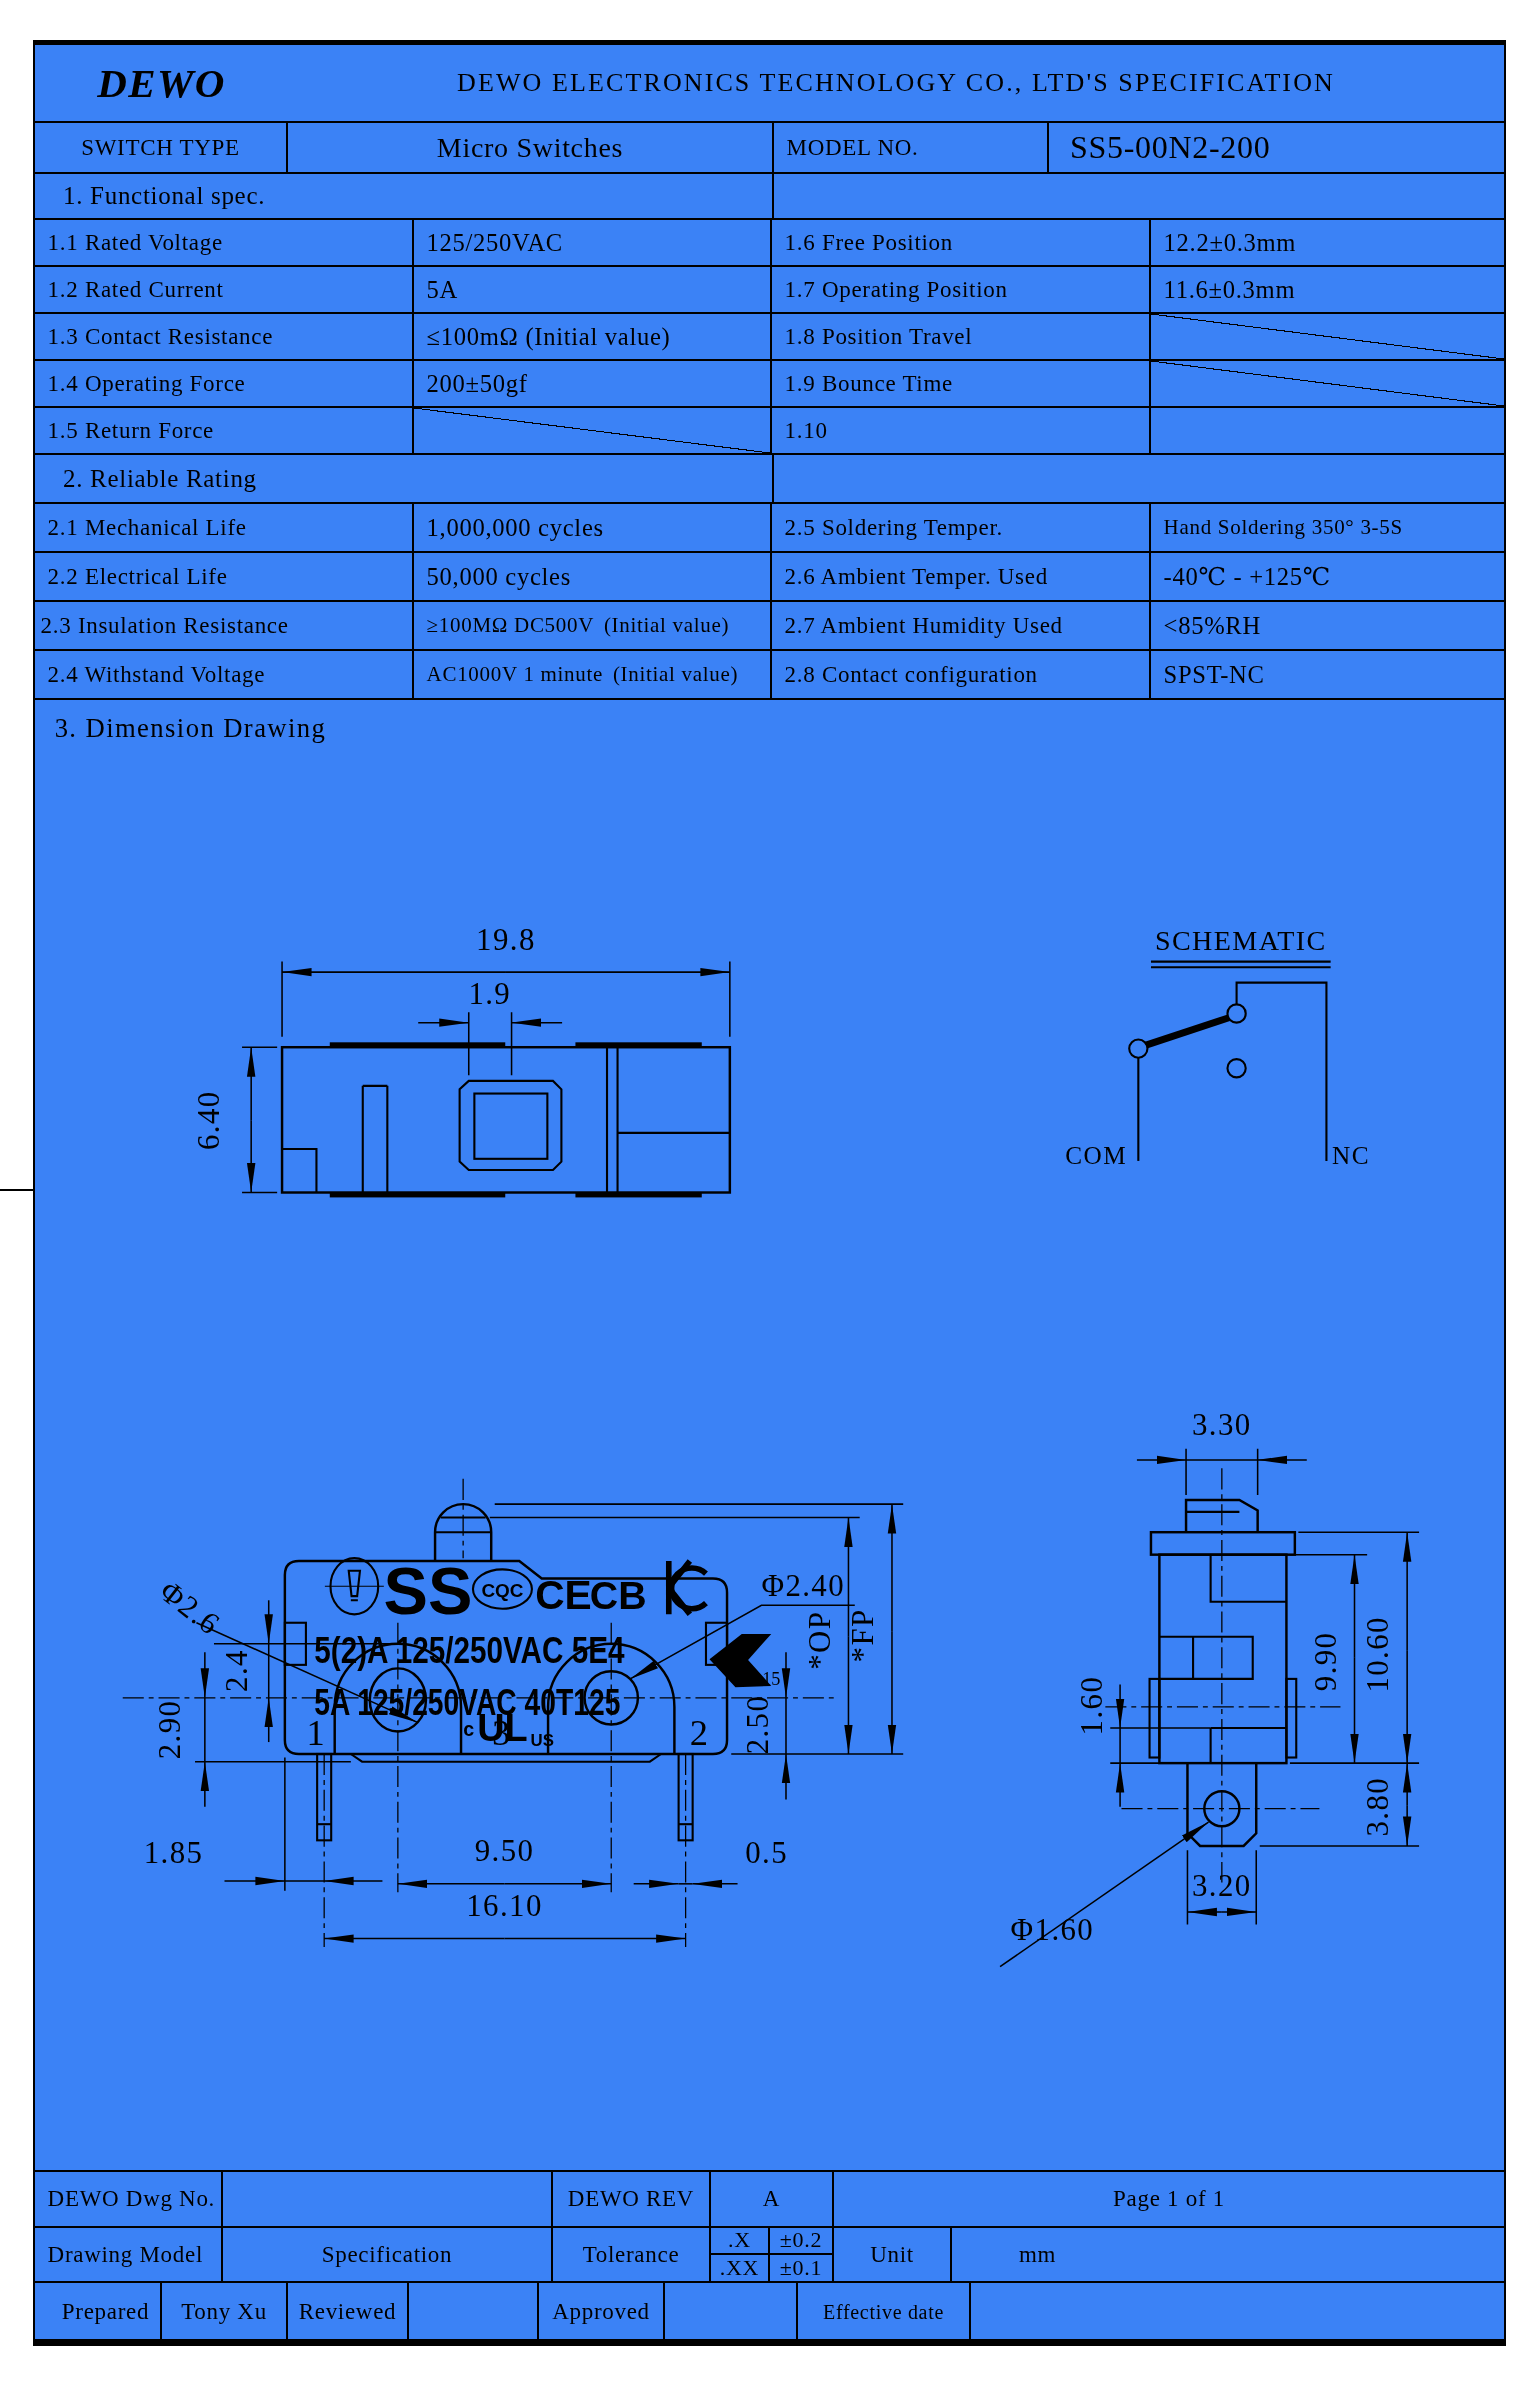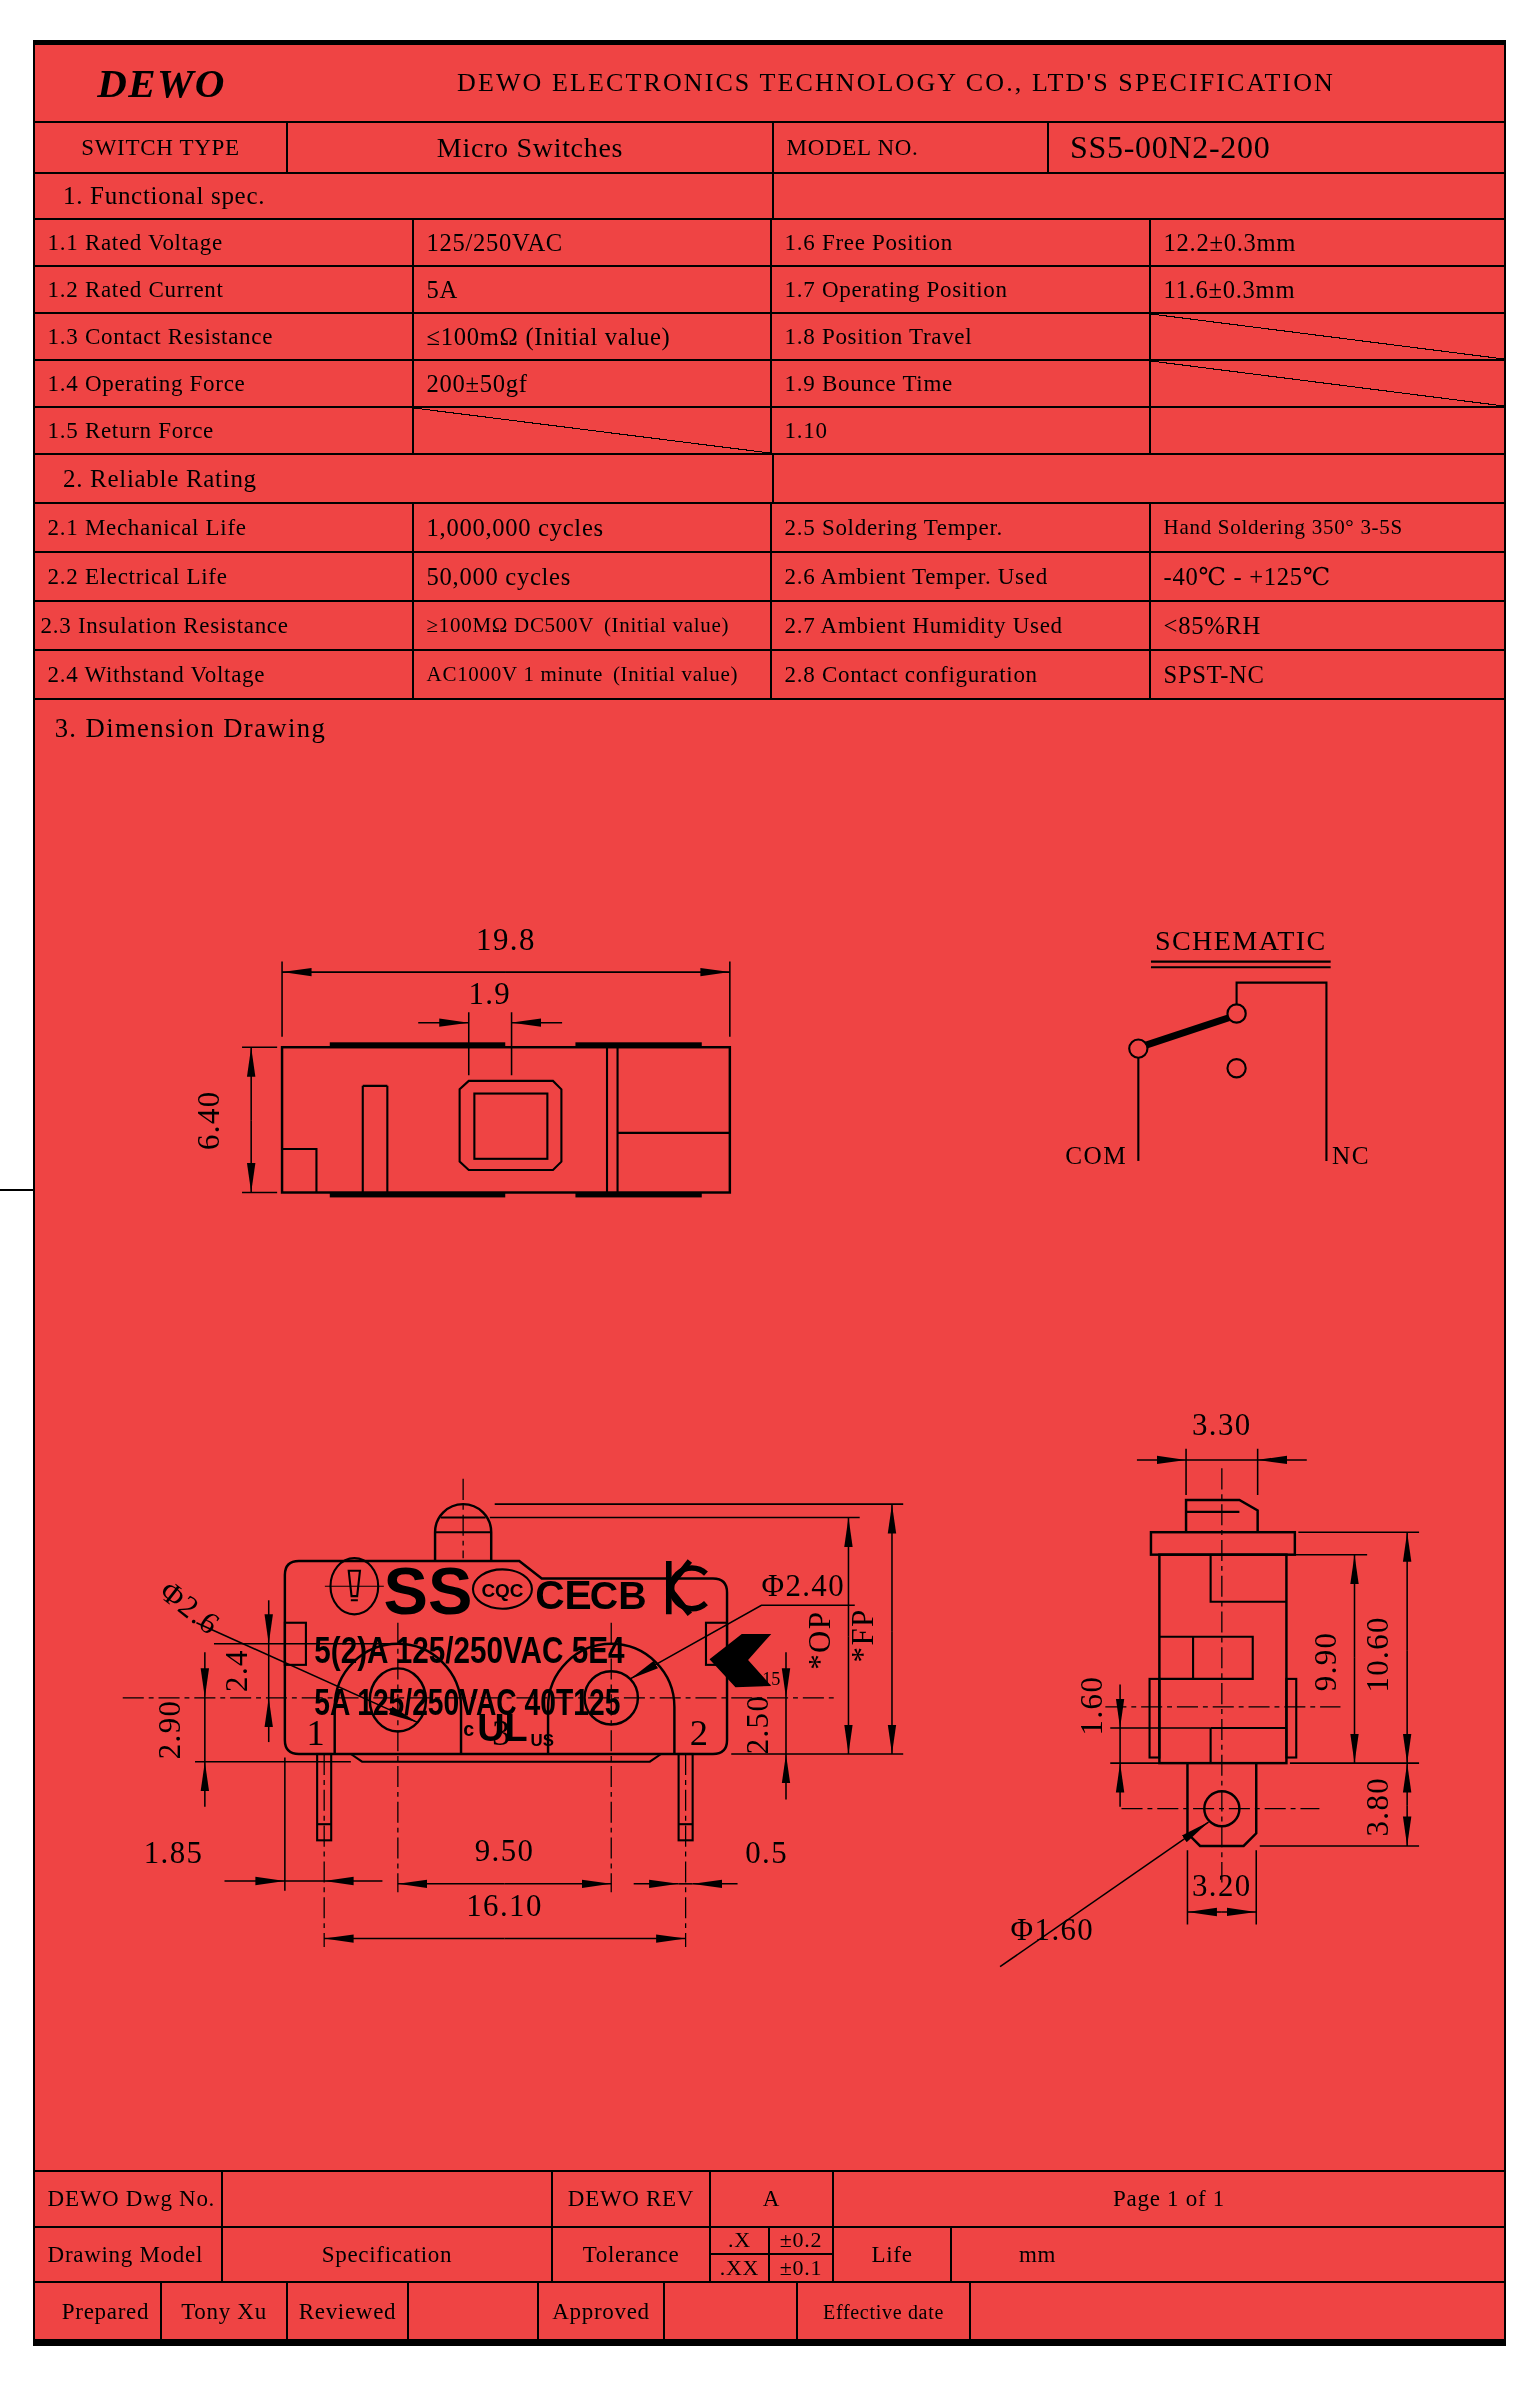--- a/index.html
+++ b/index.html
@@ -1,20 +1,20 @@
 <!DOCTYPE html>
 <html style="font-size:11.2px"><head>
 <meta charset="utf-8">
 <style>
   html,body{margin:0;padding:0;background:#fff;}
   .page{position:relative;width:1534px;height:2389px;background:#fff;color:#000;
         font-family:"Liberation Serif","DejaVu Serif",serif;}
   .frame{position:absolute;left:33px;top:40px;width:1473px;height:2306px;box-sizing:border-box;
          border-top:5.6px solid #000;border-bottom:7.7px solid #000;
-         border-left:2.1px solid #000;border-right:2.1px solid #000;background:#ef4444;}
+         border-left:2.1px solid #000;border-right:2.1px solid #000;background:#3b82f6;}
   .row{display:flex;box-sizing:border-box;border-bottom:2.8px solid #000;}
   .cell{box-sizing:border-box;border-right:2.1px solid #000;display:flex;align-items:center;
         padding-left:12.6px;font-size:23px;letter-spacing:0.7px;white-space:nowrap;overflow:visible;}
   .cell.last{border-right:none;}
   .cell.center{justify-content:center;padding-left:0;}
   .value{font-size:24.6px;}
   .val-small{font-size:21px;}
   .note{font-size:21px;margin-left:9.8px;}
   .slash{background:linear-gradient(to top right,transparent 49.4%,#000 49.4%,#000 50.6%,transparent 50.6%);}
   
@@ -394,21 +394,21 @@
       <div class="cell w175 cell-tol">
         <div class="tol-row first">
           <div class="tol-a">.X</div>
           <div class="tol-b">±0.2</div>
         </div>
         <div class="tol-row">
           <div class="tol-a">.XX</div>
           <div class="tol-b">±0.1</div>
         </div>
       </div>
-      <div class="cell w168 center">Life</div>
+      <div class="cell w168 center">Unit</div>
       <div class="cell fx last mm-cell">mm</div>
     </div>
 
     <div class="row f3">
       <div class="cell w158 center">Prepared</div>
       <div class="cell w180 center">Tony Xu</div>
       <div class="cell w172 center">Reviewed</div>
       <div class="cell w185"></div>
       <div class="cell w180 center">Approved</div>
       <div class="cell w189"></div>

